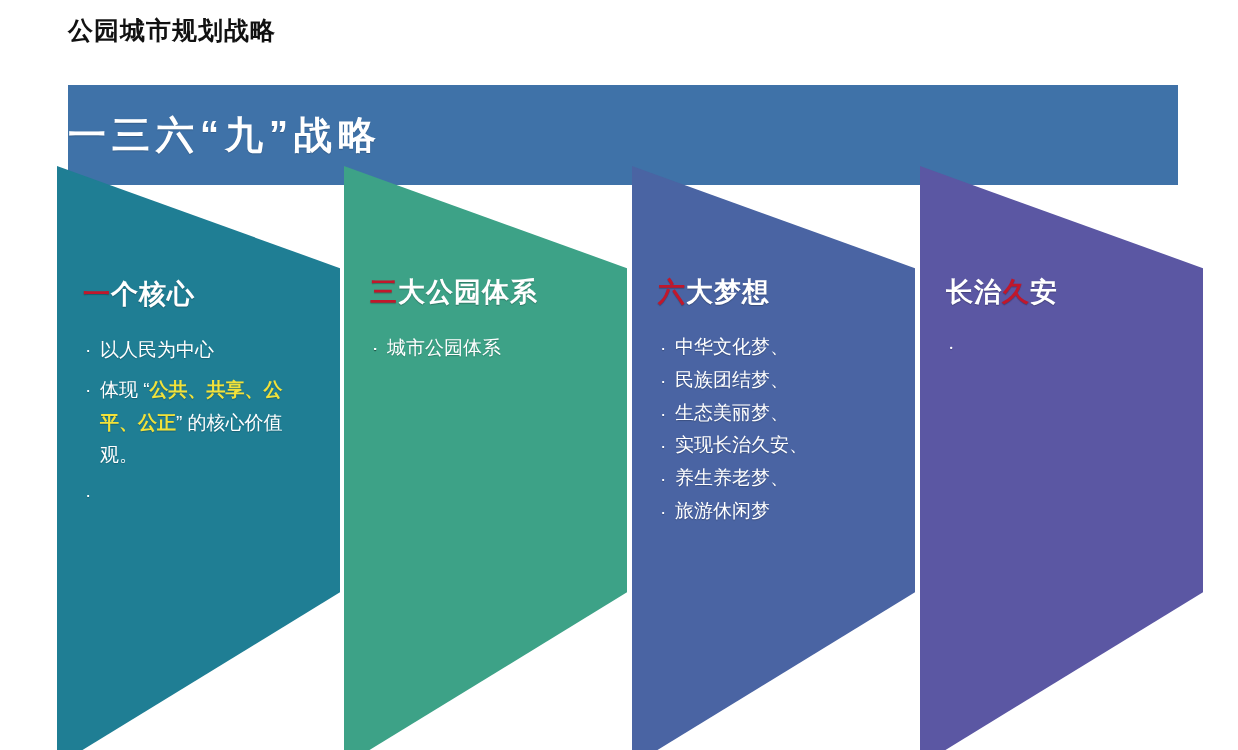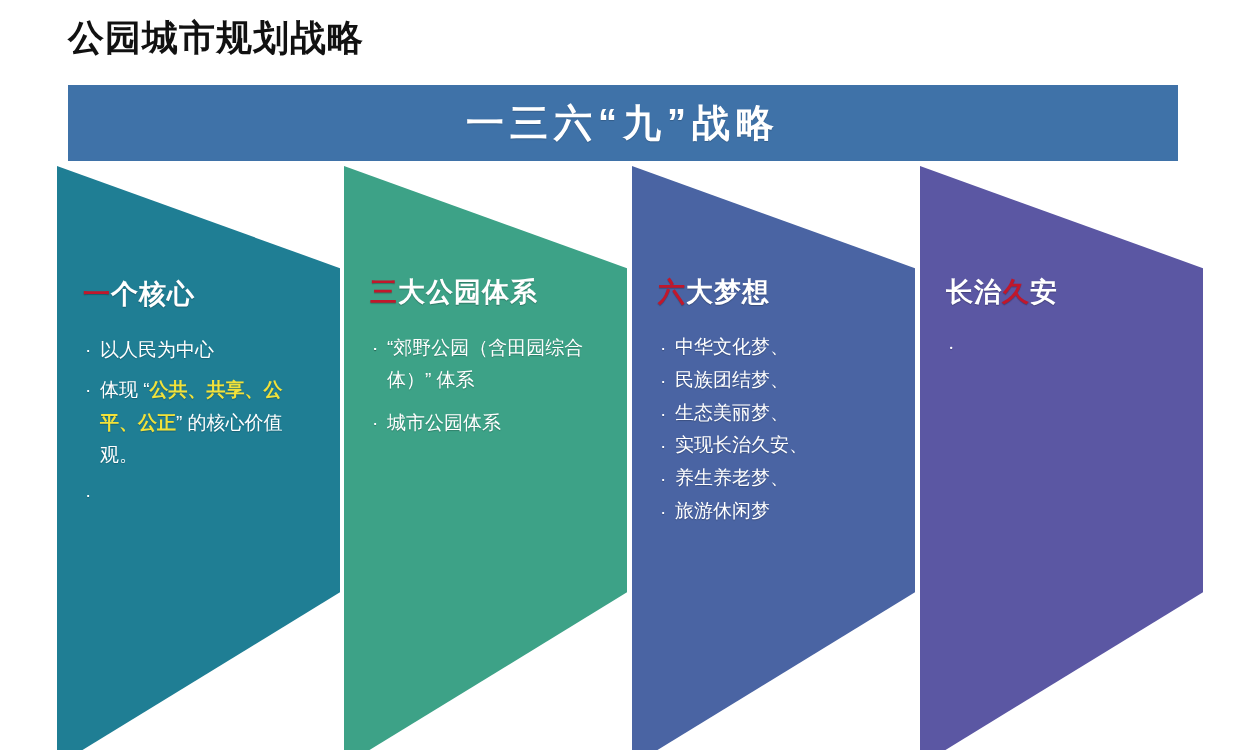--- a/index.html
+++ b/index.html
@@ -13,38 +13,37 @@
     position: relative;
     overflow: hidden;
     font-family: "Liberation Sans", "DejaVu Sans", sans-serif;
   }
 
   
   #slide-title {
     position: absolute;
     left: 68px;
     top: 14px;
-    font-size: 36px;
+    font-size: 25px;
     font-weight: bold;
     color: #111111;
     letter-spacing: 1px;
     white-space: nowrap;
   }
 
   
   #banner {
     position: absolute;
     left: 68px;
     top: 85px;
     width: 1110px;
-    height: 76px;
+    height: 100px;
     background: #3F72A8;
     display: flex;
     align-items: center;
-    justify-content: center;
   }
   #banner-text {
     color: #ffffff;
     font-size: 38px;
     font-weight: bold;
     letter-spacing: 6px;
     white-space: nowrap;
     text-shadow: 0 1px 1px rgba(0,0,0,0.18);
   }
 
@@ -144,21 +143,21 @@
           <li><span class="dot">·</span><span class="plain">体现 “</span><span class="em">公共、共享、公平、公正</span><span class="plain">” 的核心价值观。</span></li>
           <li><span class="dot">·</span></li>
         </ul>
     </div>
   </div>
   <div class="col" id="col-2" style="background: rgb(61, 162, 135);">
     <div class="col-inner">
       <div class="col-heading"><span class="hl">三</span><span>大公园体系</span></div>
       <ul class="bullets">
           <li><span class="dot">·</span></li>
-          <li><span class="dot">·</span><span class="plain"> “郊野公园（含田园综合体）” 体系</span></li>
+          <li><span class="dot">·</span></li>
           <li><span class="dot">·</span><span class="plain">城市公园体系</span></li>
         </ul>
     </div>
   </div>
   <div class="col" id="col-3" style="background: rgb(74, 100, 163); padding-left: 40px;">
     <div class="col-inner">
       <div class="col-heading"><span class="hl">六</span><span>大梦想</span></div>
       <ul class="bullets">
           <li><span class="dot">·</span><span class="plain">中华文化梦、</span></li>
           <li><span class="dot">·</span><span class="plain">民族团结梦、</span></li>

